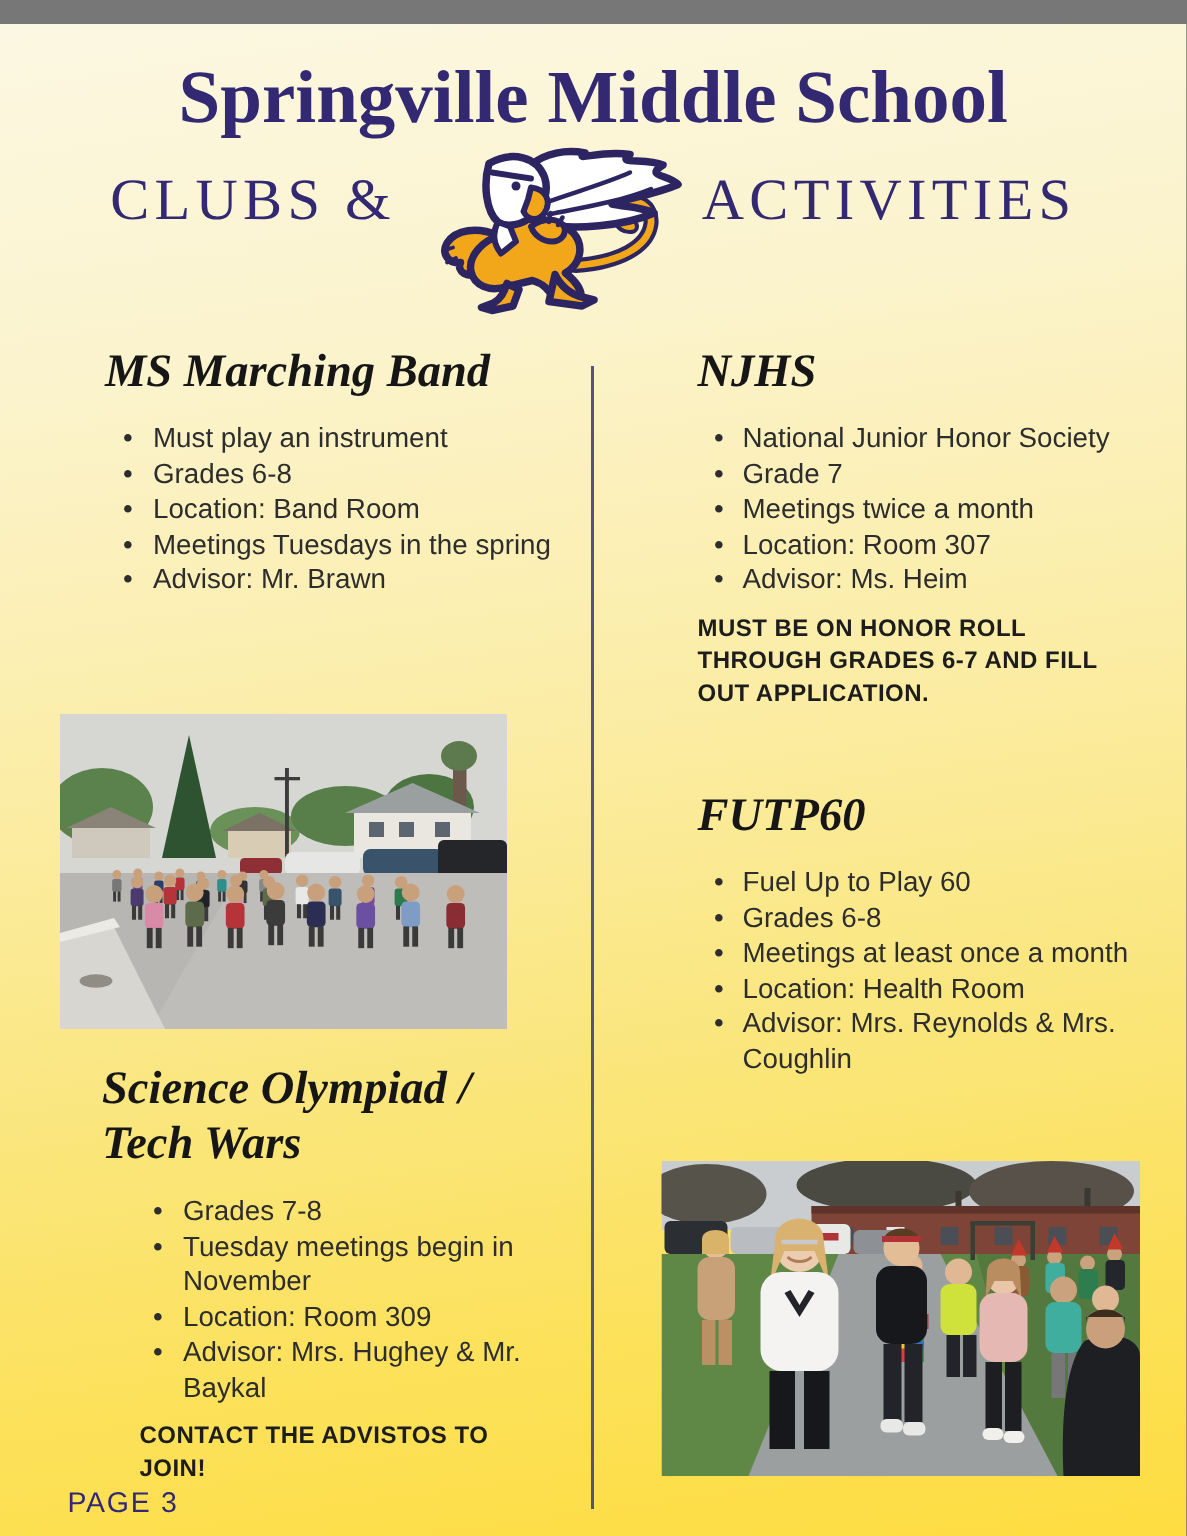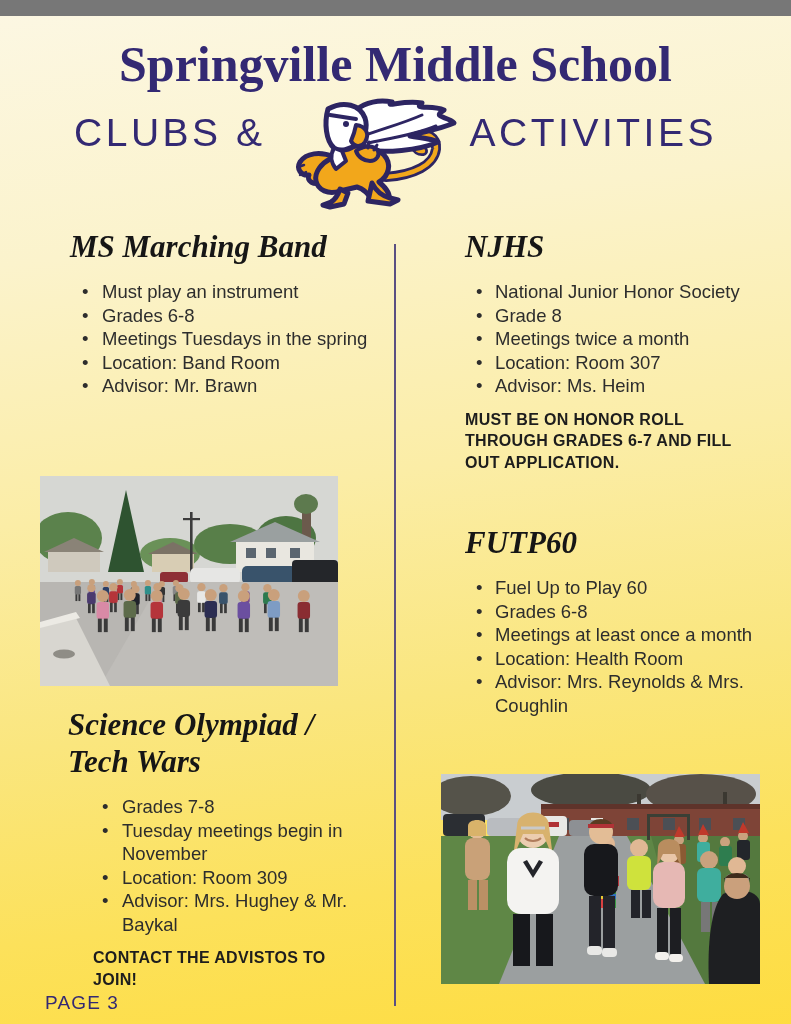--- a/index.html
+++ b/index.html
@@ -14,21 +14,21 @@
   
   .header { position:absolute; top:22px; left:0; right:0; text-align:center; }
   .title {
     font-family:"Liberation Serif", serif; font-weight:600;
     font-size:50px; line-height:1.05; color:#332973; margin:0;
   }
   .subtitle-row {
     display:flex; justify-content:center; align-items:flex-start; margin-top:4px; height:120px;
   }
   .subtitle {
-    font-family:Liberation Sans, sans-serif; font-size:39px; color:#332973;
+    font-family:Liberation Serif, serif; font-size:39px; color:#332973;
     letter-spacing:0.09em; margin-top:16px; white-space:nowrap;
   }
   .subtitle.left { margin-right:2px; }
   .subtitle.right { margin-left:2px; }
   .mascot { width:200px; height:118px; flex:0 0 auto; margin-top:-2px; }
 
   
   .divider { position:absolute; left:394px; top:228px; width:2px; height:762px; background:#5A4F82; }
 
   
@@ -124,31 +124,31 @@
     </div>
   </div>
 
   <div class="divider"></div>
 
   <div class="section sec-ms">
     <h2 class="club-title">MS Marching Band</h2>
     <ul class="bullets indent-a">
         <li>Must play an instrument</li>
         <li>Grades 6-8</li>
+        <li>Location: Band Room</li>
         <li>Meetings Tuesdays in the spring</li>
-        <li>Location: Band Room</li>
         <li>Advisor: Mr. Brawn</li>
       </ul>
   </div>
 
   <div class="section sec-njhs">
     <h2 class="club-title">NJHS</h2>
     <ul class="bullets indent-b">
         <li>National Junior Honor Society</li>
-        <li>Grade 8</li>
+        <li>Grade 7</li>
         <li>Meetings twice a month</li>
         <li>Location: Room 307</li>
         <li>Advisor: Ms. Heim</li>
       </ul>
     <div class="note">MUST BE ON HONOR ROLL THROUGH GRADES 6-7 AND FILL OUT APPLICATION.</div>
   </div>
 
   <div class="photo photo-1" role="img" aria-label="Students marching down a neighborhood street during marching band practice">
     <svg viewBox="0 0 298 210" width="298" height="210">
       <defs>

